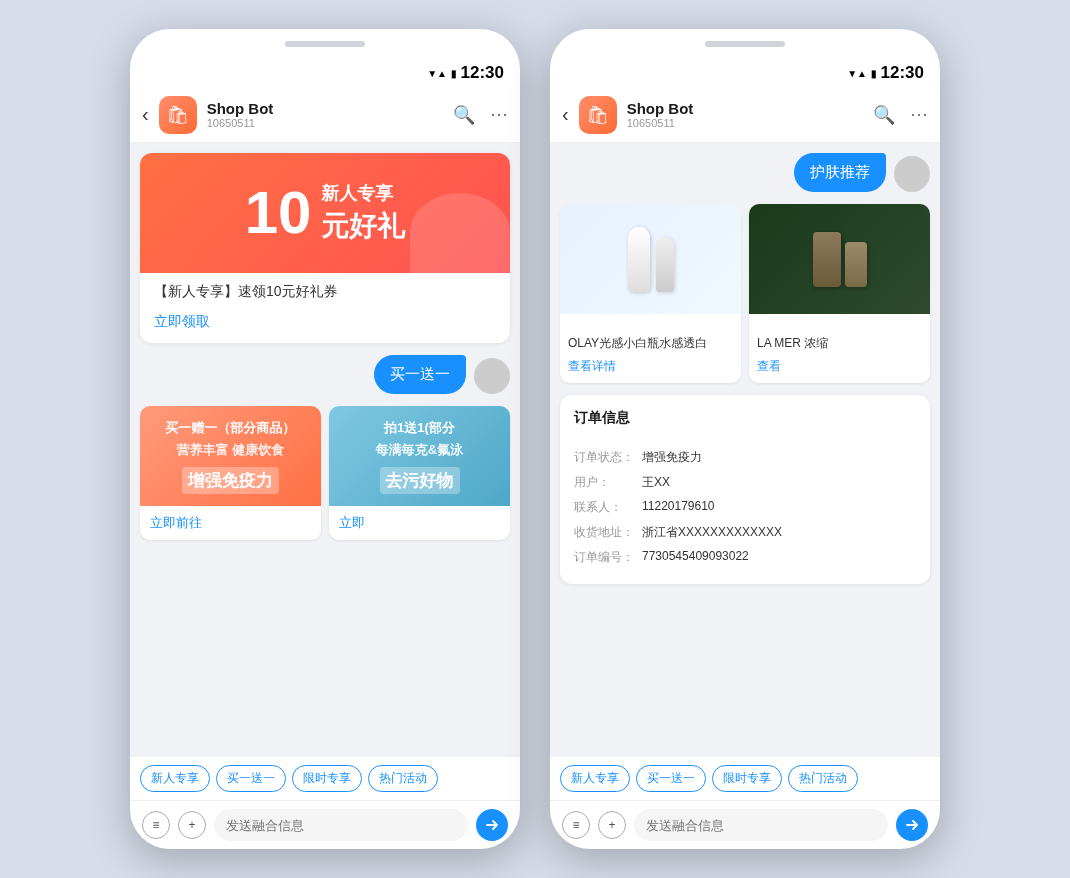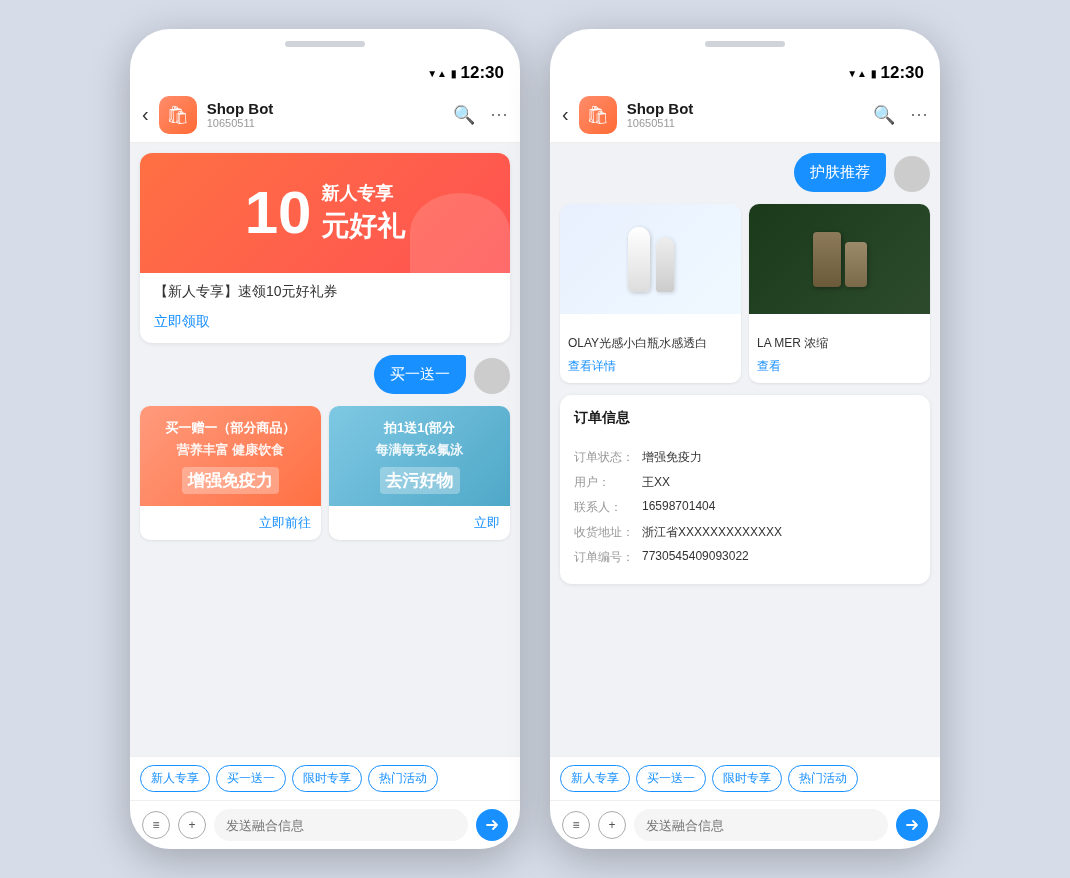--- a/index.html
+++ b/index.html
@@ -194,21 +194,21 @@
       text-align: left;
       flex-direction: column;
       gap: 4px;
     }
     .promo-img.orange { background: linear-gradient(135deg, #ff9a7c, #ff7043); }
     .promo-img.blue { background: linear-gradient(135deg, #7ec8e3, #4fa8c8); }
     .promo-action {
       padding: 8px 10px;
       font-size: 13px;
       color: #1890ff;
-      text-align: right;
+      text-align: left;
       cursor: pointer;
     }
     .promo-title { font-size: 13px; font-weight: 700; }
     .promo-subtitle { font-size: 13px; opacity: 0.9; }
     .promo-badge {
       background: rgba(255,255,255,0.3);
       border-radius: 4px;
       padding: 2px 6px;
       font-size: 17px;
       margin-top: 4px;
@@ -501,21 +501,21 @@
         <div class="order-row">
           <span class="order-label">订单状态：</span>
           <span class="order-value success">增强免疫力</span>
         </div>
         <div class="order-row">
           <span class="order-label">用户：</span>
           <span class="order-value">王XX</span>
         </div>
         <div class="order-row">
           <span class="order-label">联系人：</span>
-          <span class="order-value">16598701404</span>
+          <span class="order-value">11220179610</span>
         </div>
         <div class="order-row">
           <span class="order-label">收货地址：</span>
           <span class="order-value">浙江省XXXXXXXXXXXXX</span>
         </div>
         <div class="order-row">
           <span class="order-label">订单编号：</span>
           <span class="order-value">7730545409093022</span>
         </div>
       </div>

